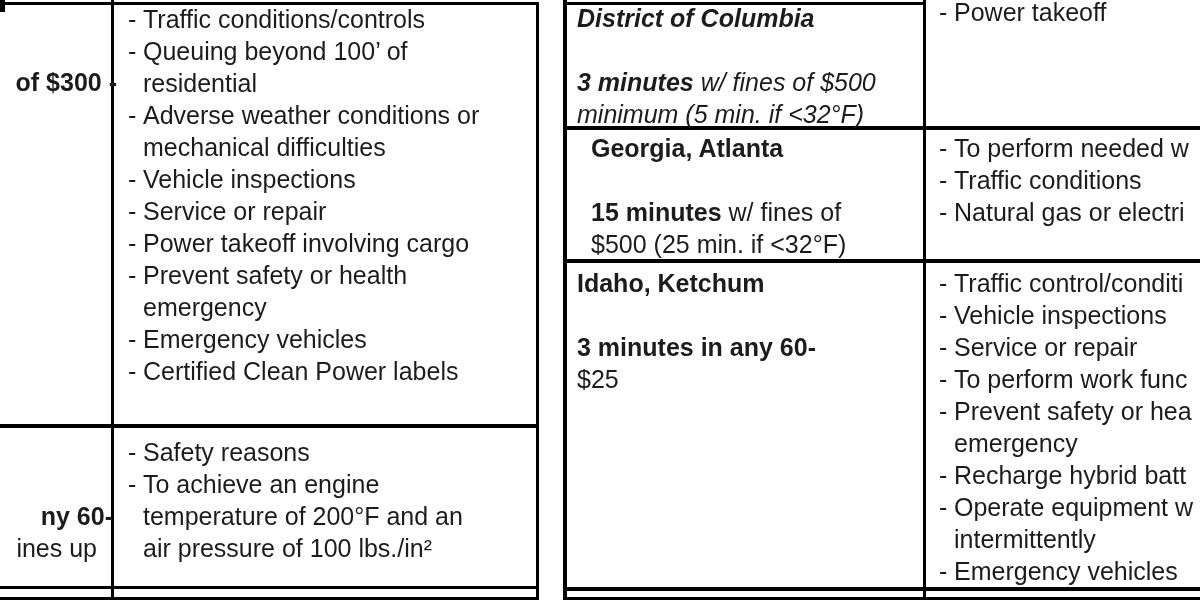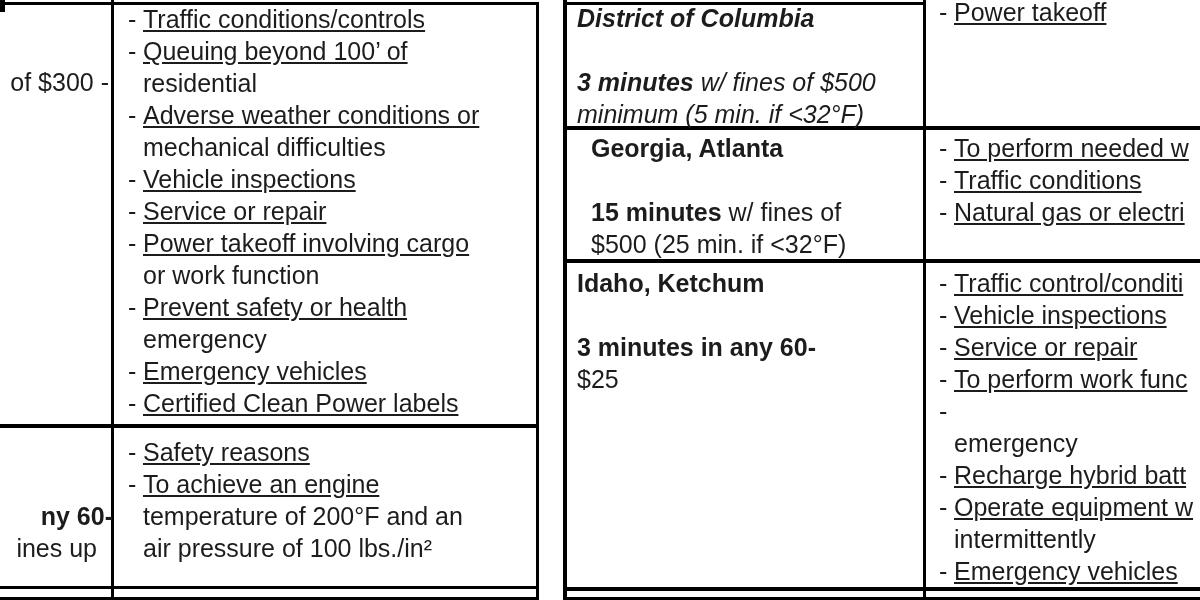--- a/index.html
+++ b/index.html
@@ -8,21 +8,21 @@
     font-family:"Liberation Sans","DejaVu Sans",sans-serif;
     font-size:25px;line-height:32px;color:#1c1c1c;
   }
   .abs{position:absolute;}
   .line{position:absolute;background:#000000;}
   .b{font-weight:bold;}
   .colA{position:absolute;text-align:right;white-space:nowrap;}
   .tl{white-space:nowrap;}
   .bl{display:flex;white-space:nowrap;}
   .dash{flex:0 0 15px;}
-  .bt{white-space:nowrap;text-decoration:underline;}
+  .bt{white-space:nowrap;}
   .cont{padding-left:15px;white-space:nowrap;}
 </style>
 </head>
 <body>
 
 <div class="stage">
 
   <div class="line" style="left:0;top:0;width:5px;height:12px;"></div>
   <div class="line" style="left:111px;top:0;width:3px;height:600px;"></div>
   <div class="line" style="left:536px;top:2px;width:3px;height:598px;"></div>
@@ -33,21 +33,21 @@
 
   <div class="line" style="left:563px;top:0;width:4px;height:600px;"></div>
   <div class="line" style="left:923px;top:0;width:3px;height:600px;"></div>
   <div class="line" style="left:563px;top:2px;width:363px;height:3px;"></div>
   <div class="line" style="left:563px;top:126px;width:637px;height:4px;"></div>
   <div class="line" style="left:563px;top:259px;width:637px;height:4px;"></div>
   <div class="line" style="left:563px;top:587px;width:637px;height:4px;"></div>
   <div class="line" style="left:563px;top:597px;width:637px;height:3px;"></div>
 
   <div>
-    <div class="colA" style="left:0;top:66px;width:109px;">of $300 -</div>
+    <div class="colA" style="left:8px;top:66px;width:109px;font-weight:bold;">of $300 -</div>
     <div class="colA b" style="left:12px;top:500px;width:101px;">ny 60-</div>
     <div class="colA" style="left:0;top:532px;width:97px;">ines up</div>
 
     <div class="abs" style="left:128px;top:3px;width:406px;">
         <div class="bl">
           <span class="dash">-</span>
           <span class="bt">Traffic conditions/controls</span>
         </div>
         <div class="bl">
           <span class="dash">-</span>
@@ -64,21 +64,20 @@
           <span class="bt">Vehicle inspections</span>
         </div>
         <div class="bl">
           <span class="dash">-</span>
           <span class="bt">Service or repair</span>
         </div>
         <div class="bl">
           <span class="dash">-</span>
           <span class="bt">Power takeoff involving cargo</span>
         </div>
-        <div class="tl cont">or work function</div>
         <div class="bl">
           <span class="dash">-</span>
           <span class="bt">Prevent safety or health</span>
         </div>
         <div class="tl cont">emergency</div>
         <div class="bl">
           <span class="dash">-</span>
           <span class="bt">Emergency vehicles</span>
         </div>
         <div class="bl">
@@ -154,20 +153,21 @@
         <div class="bl">
           <span class="dash">-</span>
           <span class="bt">Service or repair</span>
         </div>
         <div class="bl">
           <span class="dash">-</span>
           <span class="bt">To perform work func</span>
         </div>
         <div class="bl">
           <span class="dash">-</span>
+          <span class="bt">Prevent safety or hea</span>
         </div>
         <div class="tl cont">emergency</div>
         <div class="bl">
           <span class="dash">-</span>
           <span class="bt">Recharge hybrid batt</span>
         </div>
         <div class="bl">
           <span class="dash">-</span>
           <span class="bt">Operate equipment w</span>
         </div>

